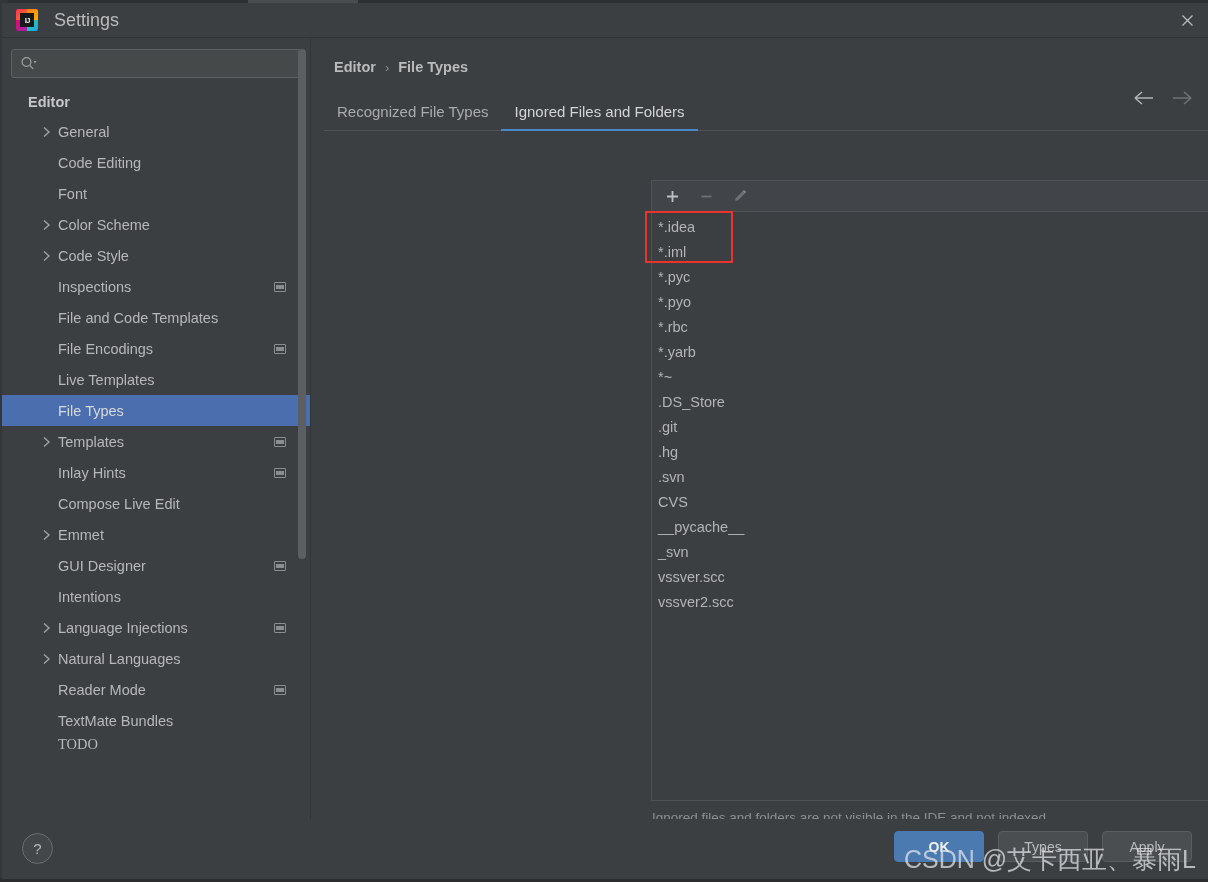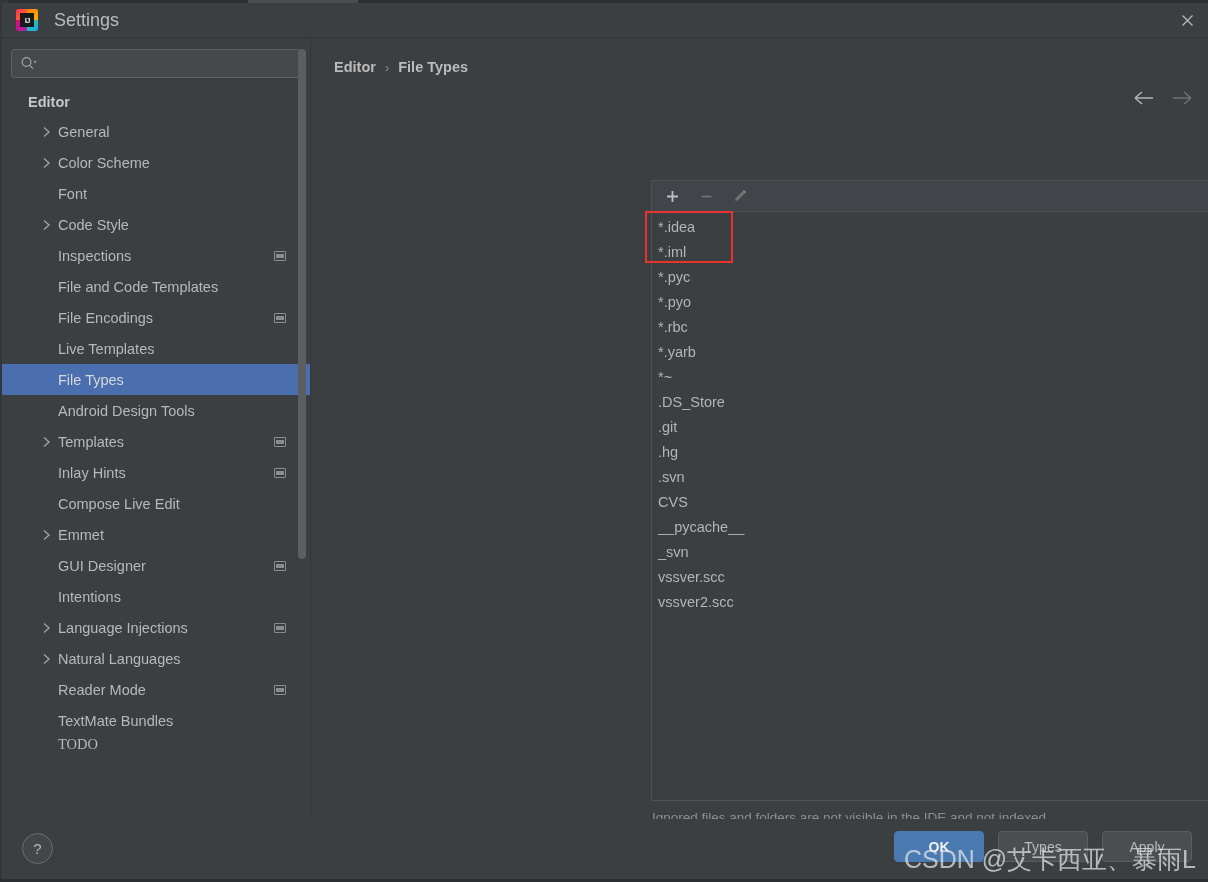--- a/index.html
+++ b/index.html
@@ -435,32 +435,36 @@
           <div id="tree-items">
               <div class="tree-item">
                 <span class="chev">
                   <svg width="9" height="12" viewBox="0 0 9 12">
                     <path d="M2 1.5 L7 6 L2 10.5" stroke="#9fa2a4" stroke-width="1.4" fill="none"></path>
                   </svg>
                 </span>
                 <span class="tlabel">General</span>
               </div>
               <div class="tree-item">
+                <span class="chev"></span>
+                <span class="tlabel">Code Editing</span>
+              </div>
+              <div class="tree-item">
+                <span class="chev"></span>
+                <span class="tlabel">Font</span>
+              </div>
+              <div class="tree-item">
                 <span class="chev">
                   <svg width="9" height="12" viewBox="0 0 9 12">
                     <path d="M2 1.5 L7 6 L2 10.5" stroke="#9fa2a4" stroke-width="1.4" fill="none"></path>
                   </svg>
                 </span>
                 <span class="tlabel">Color Scheme</span>
               </div>
               <div class="tree-item">
-                <span class="chev"></span>
-                <span class="tlabel">Font</span>
-              </div>
-              <div class="tree-item">
                 <span class="chev">
                   <svg width="9" height="12" viewBox="0 0 9 12">
                     <path d="M2 1.5 L7 6 L2 10.5" stroke="#9fa2a4" stroke-width="1.4" fill="none"></path>
                   </svg>
                 </span>
                 <span class="tlabel">Code Style</span>
               </div>
               <div class="tree-item">
                 <span class="chev"></span>
                 <span class="tlabel">Inspections</span>
@@ -475,24 +479,20 @@
                 <span class="tlabel">File Encodings</span>
                 <span class="copyable"></span>
               </div>
               <div class="tree-item">
                 <span class="chev"></span>
                 <span class="tlabel">Live Templates</span>
               </div>
               <div class="tree-item selected">
                 <span class="chev"></span>
                 <span class="tlabel">File Types</span>
-              </div>
-              <div class="tree-item">
-                <span class="chev"></span>
-                <span class="tlabel">Android Design Tools</span>
               </div>
               <div class="tree-item">
                 <span class="chev">
                   <svg width="9" height="12" viewBox="0 0 9 12">
                     <path d="M2 1.5 L7 6 L2 10.5" stroke="#9fa2a4" stroke-width="1.4" fill="none"></path>
                   </svg>
                 </span>
                 <span class="tlabel">Templates</span>
                 <span class="copyable"></span>
               </div>
@@ -568,20 +568,24 @@
 
         <div class="nav-arrows">
           <svg class="arw" width="24" height="16" viewBox="0 0 24 16">
             <path d="M3 8 L21 8 M3 8 L10 2 M3 8 L10 14" stroke="#b0b3b5" stroke-width="1.6" fill="none"></path>
           </svg>
           <svg class="arw" width="24" height="16" viewBox="0 0 24 16">
             <path d="M3 8 L21 8 M21 8 L14 2 M21 8 L14 14" stroke="#6f7376" stroke-width="1.6" fill="none"></path>
           </svg>
         </div>
 
+        <div class="tabs" id="tabs">
+            <div class="tab">Recognized File Types</div>
+            <div class="tab active">Ignored Files and Folders</div>
+          </div>
 
         <div class="panel">
           <div class="panel-toolbar" id="panel-toolbar">
               <div class="tbtn">
                 <svg width="15" height="15" viewBox="0 0 15 15">
                   <path d="M7.5 2 L7.5 13 M2 7.5 L13 7.5" stroke="#bdc0c2" stroke-width="1.8" fill="none"></path>
                 </svg>
               </div>
               <div class="tbtn disabled">
                 <svg width="15" height="15" viewBox="0 0 15 15">

